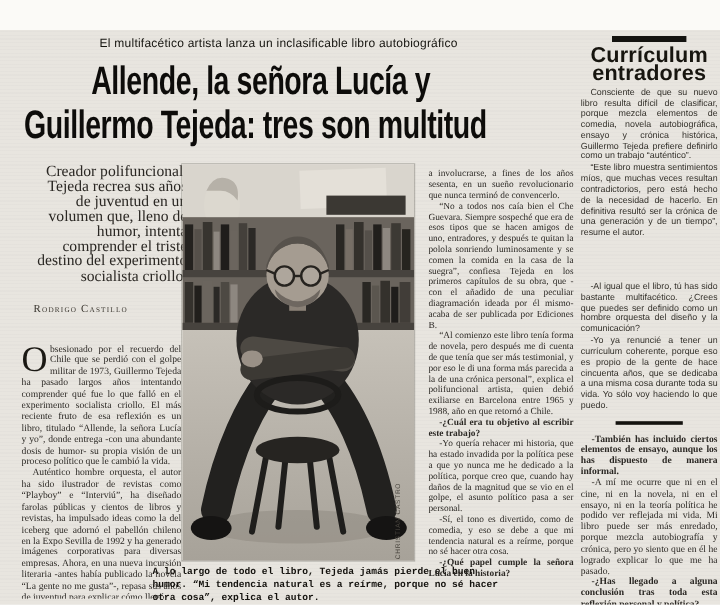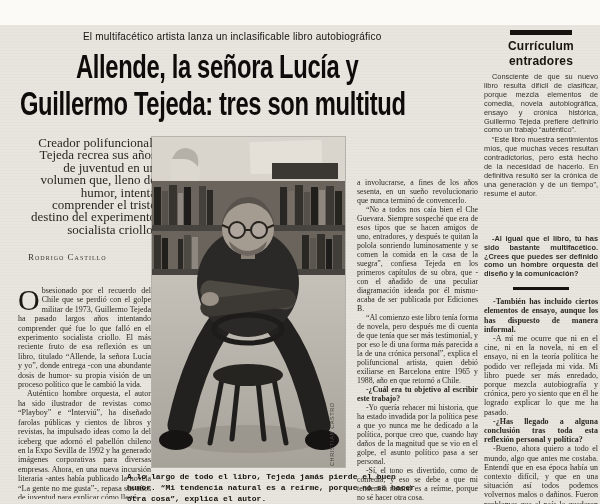--- a/index.html
+++ b/index.html
@@ -18,38 +18,38 @@
         font-size:13px;line-height:12.4px;text-align:right;color:#2a2723;}
   .byline{position:absolute;left:28px;top:252px;font-variant:small-caps;font-size:9px;
           letter-spacing:1px;color:#3a362f;}
   .col{position:absolute;text-align:justify;overflow:hidden;color:#2b2824;}
   .col p{margin:0;text-indent:9px;}
   .col p.q{font-weight:bold;}
   #col1{left:18px;top:286px;width:133px;height:213px;font-size:8px;line-height:9.4px;}
   #col1 .lead{text-indent:0;}
   .dropcap{float:left;font-size:30px;line-height:25px;padding:1px 2px 0 0;color:#1b1914;}
   #col2{left:357px;top:140px;width:121px;height:361px;font-size:7.8px;line-height:9px;}
-  #col2 p:first-child{text-indent:0;margin-top:38px;}
+  #col2 p:first-child{text-indent:0;}
   .photo{position:absolute;left:152px;top:137px;width:193px;height:330px;
          box-shadow:0 0 0 1px rgba(90,85,78,.35);}
   .credit{position:absolute;left:329px;top:420px;width:8px;height:52px;}
   .credit span{position:absolute;left:0;top:46px;transform:rotate(-90deg);transform-origin:left top;
          font-family:"Liberation Sans",sans-serif;font-size:5.5px;letter-spacing:.6px;
          color:#4a463f;white-space:nowrap;}
   .caption{position:absolute;left:127px;top:471px;width:294px;
            font-family:Liberation Mono, monospace;font-weight:bold;
            font-size:8px;line-height:11px;color:#14120e;}
   .sidebar{position:absolute;left:484px;top:25px;width:114px;height:479px;overflow:hidden;
            font-family:"Liberation Sans",sans-serif;color:#33302a;}
   .sb-bar{width:62px;height:5px;background:#141310;margin:5px auto 4px auto;}
-  .sb-title{font-weight:bold;font-size:12px;line-height:14.5px;text-align:center;
+  .sb-title{font-weight:bold;font-size:18px;line-height:14.5px;text-align:center;
             color:#17150f;letter-spacing:.2px;}
   .sb-sans{margin-top:5px;text-align:justify;font-size:7.4px;line-height:8.9px;}
   .sb-sans p{margin:0 0 1px 0;text-indent:8px;}
-  .sb-sans p.q{font-weight:bold;margin-top:36px;}
+  .sb-sans p.q{font-weight:normal;margin-top:36px;}
   .sb-divider{width:56px;height:3px;background:#141310;margin:8px auto 7px auto;}
   .sb-serif{font-family:"Liberation Serif","DejaVu Serif",serif;text-align:justify;
             font-size:8px;line-height:9.2px;color:#2b2824;}
   .sb-serif p{margin:0;text-indent:9px;}
   .sb-serif p.q{font-weight:bold;}
 </style>
 </head>
 <body>
 
 <div id="stage">
@@ -179,20 +179,21 @@
   <div class="sidebar">
     <div class="sb-bar"></div>
     <div class="sb-title">
       <div>Currículum</div>
       <div>entradores</div>
     </div>
     <div class="sb-sans">
         <p>Consciente de que su nuevo libro resulta difícil de clasificar, porque mezcla elementos de comedia, novela autobiográfica, ensayo y crónica histórica, Guillermo Tejeda prefiere definirlo como un trabajo “auténtico”.</p>
         <p>“Este libro muestra sentimientos míos, que muchas veces resultan contradictorios, pero está hecho de la necesidad de hacerlo. En definitiva resultó ser la crónica de una generación y de un tiempo”, resume el autor.</p>
         <p class="q">-Al igual que el libro, tú has sido bastante multifacético. ¿Crees que puedes ser definido como un hombre orquesta del diseño y la comunicación?</p>
+        <p>-Yo ya renuncié a tener un currículum coherente, porque eso es propio de la gente de hace cincuenta años, que se dedicaba a una misma cosa durante toda su vida. Yo sólo voy haciendo lo que puedo.</p>
       </div>
     <div class="sb-divider"></div>
     <div class="sb-serif">
         <p class="q">-También has incluido ciertos elementos de ensayo, aunque los has dispuesto de manera informal.</p>
         <p>-A mí me ocurre que ni en el cine, ni en la novela, ni en el ensayo, ni en la teoría política he podido ver reflejada mi vida. Mi libro puede ser más enredado, porque mezcla autobiografía y crónica, pero yo siento que en él he logrado explicar lo que me ha pasado.</p>
         <p class="q">-¿Has llegado a alguna conclusión tras toda esta reflexión personal y política?</p>
         <p>-Bueno, ahora quiero a todo el mundo, algo que antes me costaba. Entendí que en esa época había un contexto difícil, y que en una situación así todos podemos volvernos malos o dañinos. Fueron problemas que al país le quedaron grandes, y cada uno hizo lo que pudo.</p>
       </div>
   </div>
 </div>

